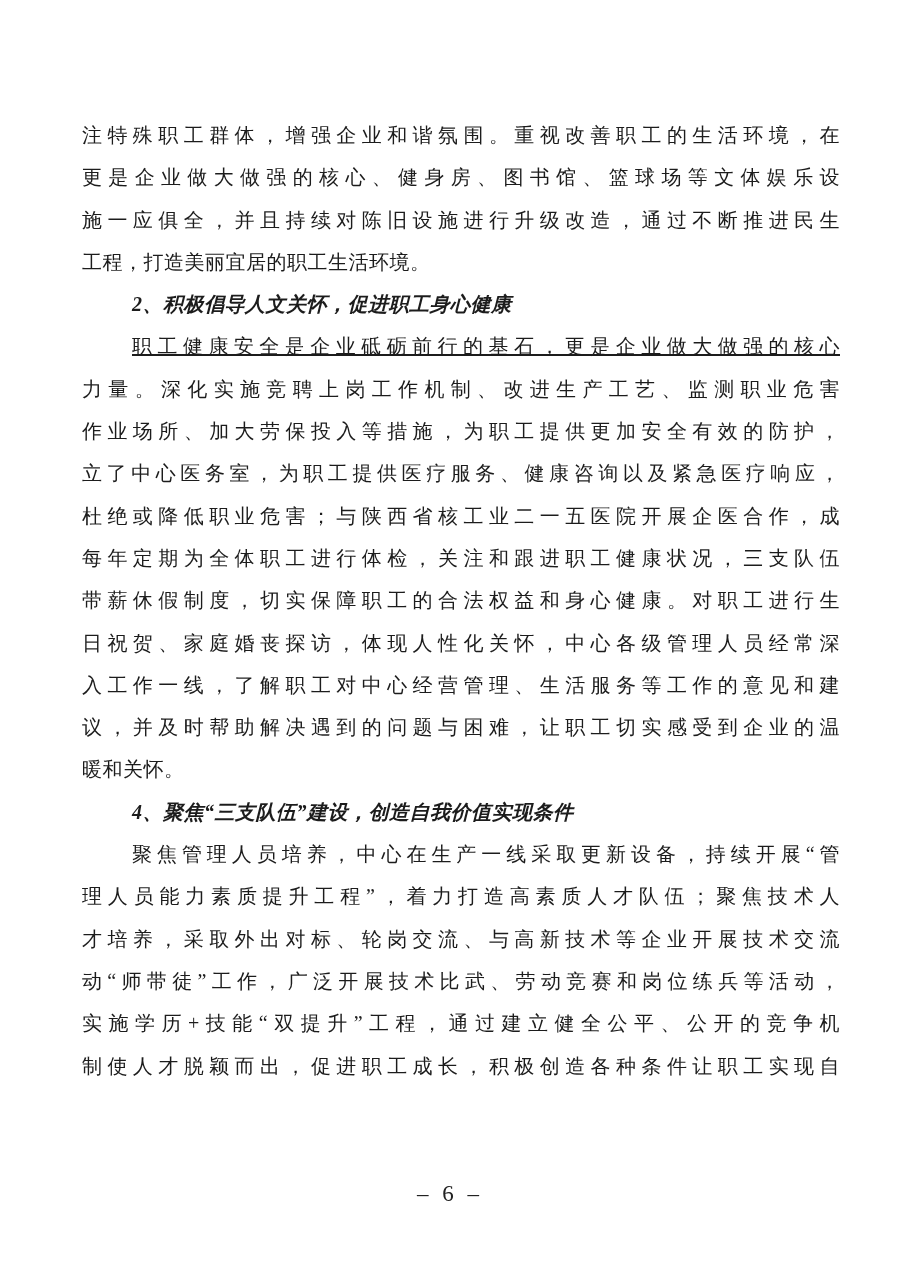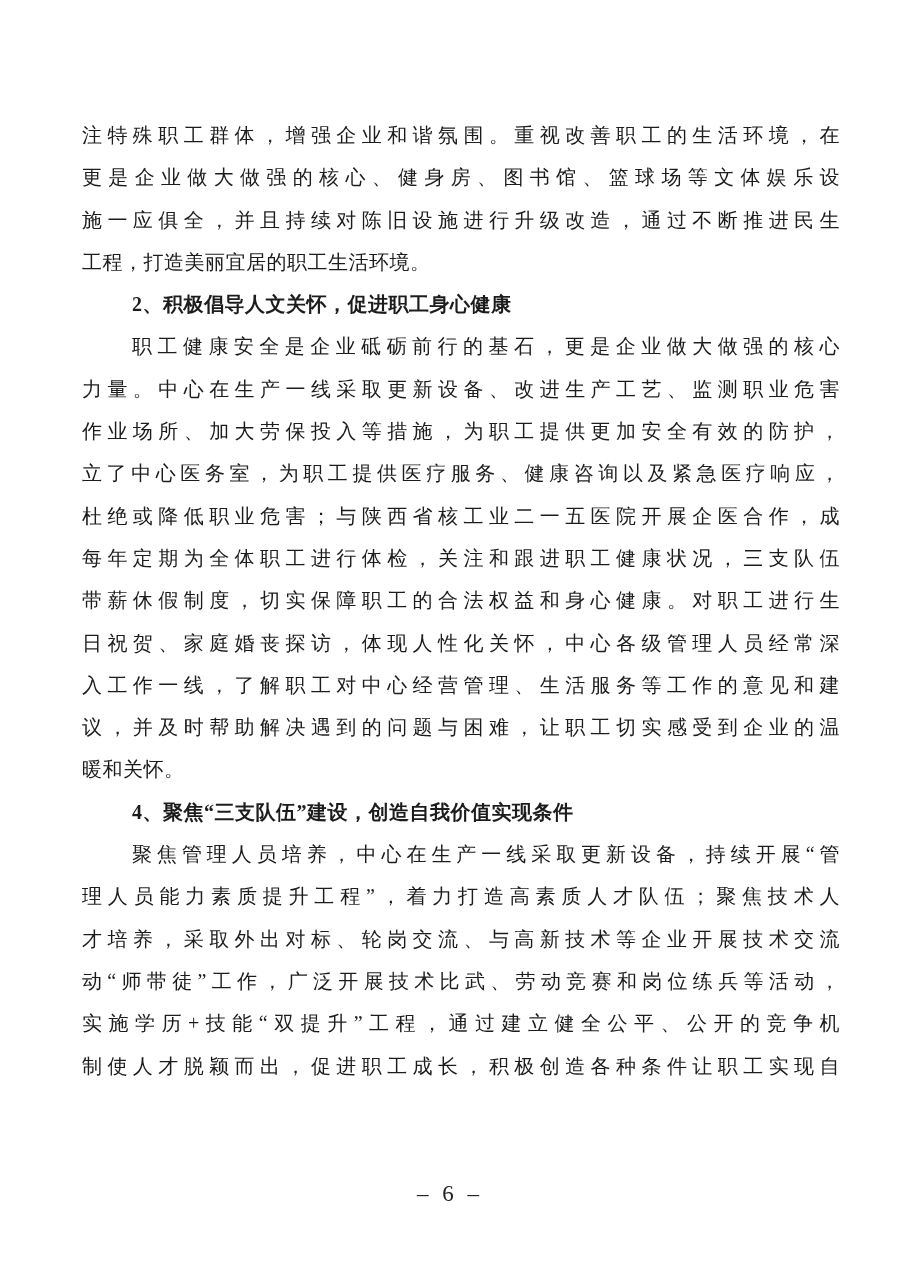--- a/index.html
+++ b/index.html
@@ -31,20 +31,21 @@
     text-align: left;
     overflow: visible;
   }
   .line.fill {
     text-align: justify;
     text-align-last: justify;
     text-justify: inter-character;
   }
   .line.heading {
     font-weight: 700;
+    font-style: italic;
   }
   .page-number {
     position: absolute;
     left: 0;
     top: 1180px;
     width: 100%;
     text-align: center;
     font-size: 23px;
     line-height: 28px;
     letter-spacing: 4px;
@@ -54,22 +55,22 @@
 </head>
 <body>
 
 <div class="page">
   <div class="document-body">
       <div class="line fill">注特殊职工群体，增强企业和谐氛围。重视改善职工的生活环境，在</div>
       <div class="line fill">更是企业做大做强的核心、健身房、图书馆、篮球场等文体娱乐设</div>
       <div class="line fill">施一应俱全，并且持续对陈旧设施进行升级改造，通过不断推进民生</div>
       <div class="line">工程，打造美丽宜居的职工生活环境。</div>
       <div class="line heading" style="padding-left: 50px;">2、积极倡导人文关怀，促进职工身心健康</div>
-      <div class="line fill" style="padding-left: 50px;">职工健康安全是企业砥砺前行的基石，更是企业做大做强的核心</div>
-      <div class="line fill">力量。中心在生产一线采取更新设备、改进生产工艺、监测职业危害</div>
+      <div class="line fill" style="padding-left: 50px; text-decoration: underline;">职工健康安全是企业砥砺前行的基石，更是企业做大做强的核心</div>
+      <div class="line fill">力量。深化实施竞聘上岗工作机制、改进生产工艺、监测职业危害</div>
       <div class="line fill">作业场所、加大劳保投入等措施，为职工提供更加安全有效的防护，</div>
       <div class="line fill">立了中心医务室，为职工提供医疗服务、健康咨询以及紧急医疗响应，</div>
       <div class="line fill">杜绝或降低职业危害；与陕西省核工业二一五医院开展企医合作，成</div>
       <div class="line fill">每年定期为全体职工进行体检，关注和跟进职工健康状况，三支队伍</div>
       <div class="line fill">带薪休假制度，切实保障职工的合法权益和身心健康。对职工进行生</div>
       <div class="line fill">日祝贺、家庭婚丧探访，体现人性化关怀，中心各级管理人员经常深</div>
       <div class="line fill">入工作一线，了解职工对中心经营管理、生活服务等工作的意见和建</div>
       <div class="line fill">议，并及时帮助解决遇到的问题与困难，让职工切实感受到企业的温</div>
       <div class="line">暖和关怀。</div>
       <div class="line heading" style="padding-left: 50px;">4、聚焦“三支队伍”建设，创造自我价值实现条件</div>

